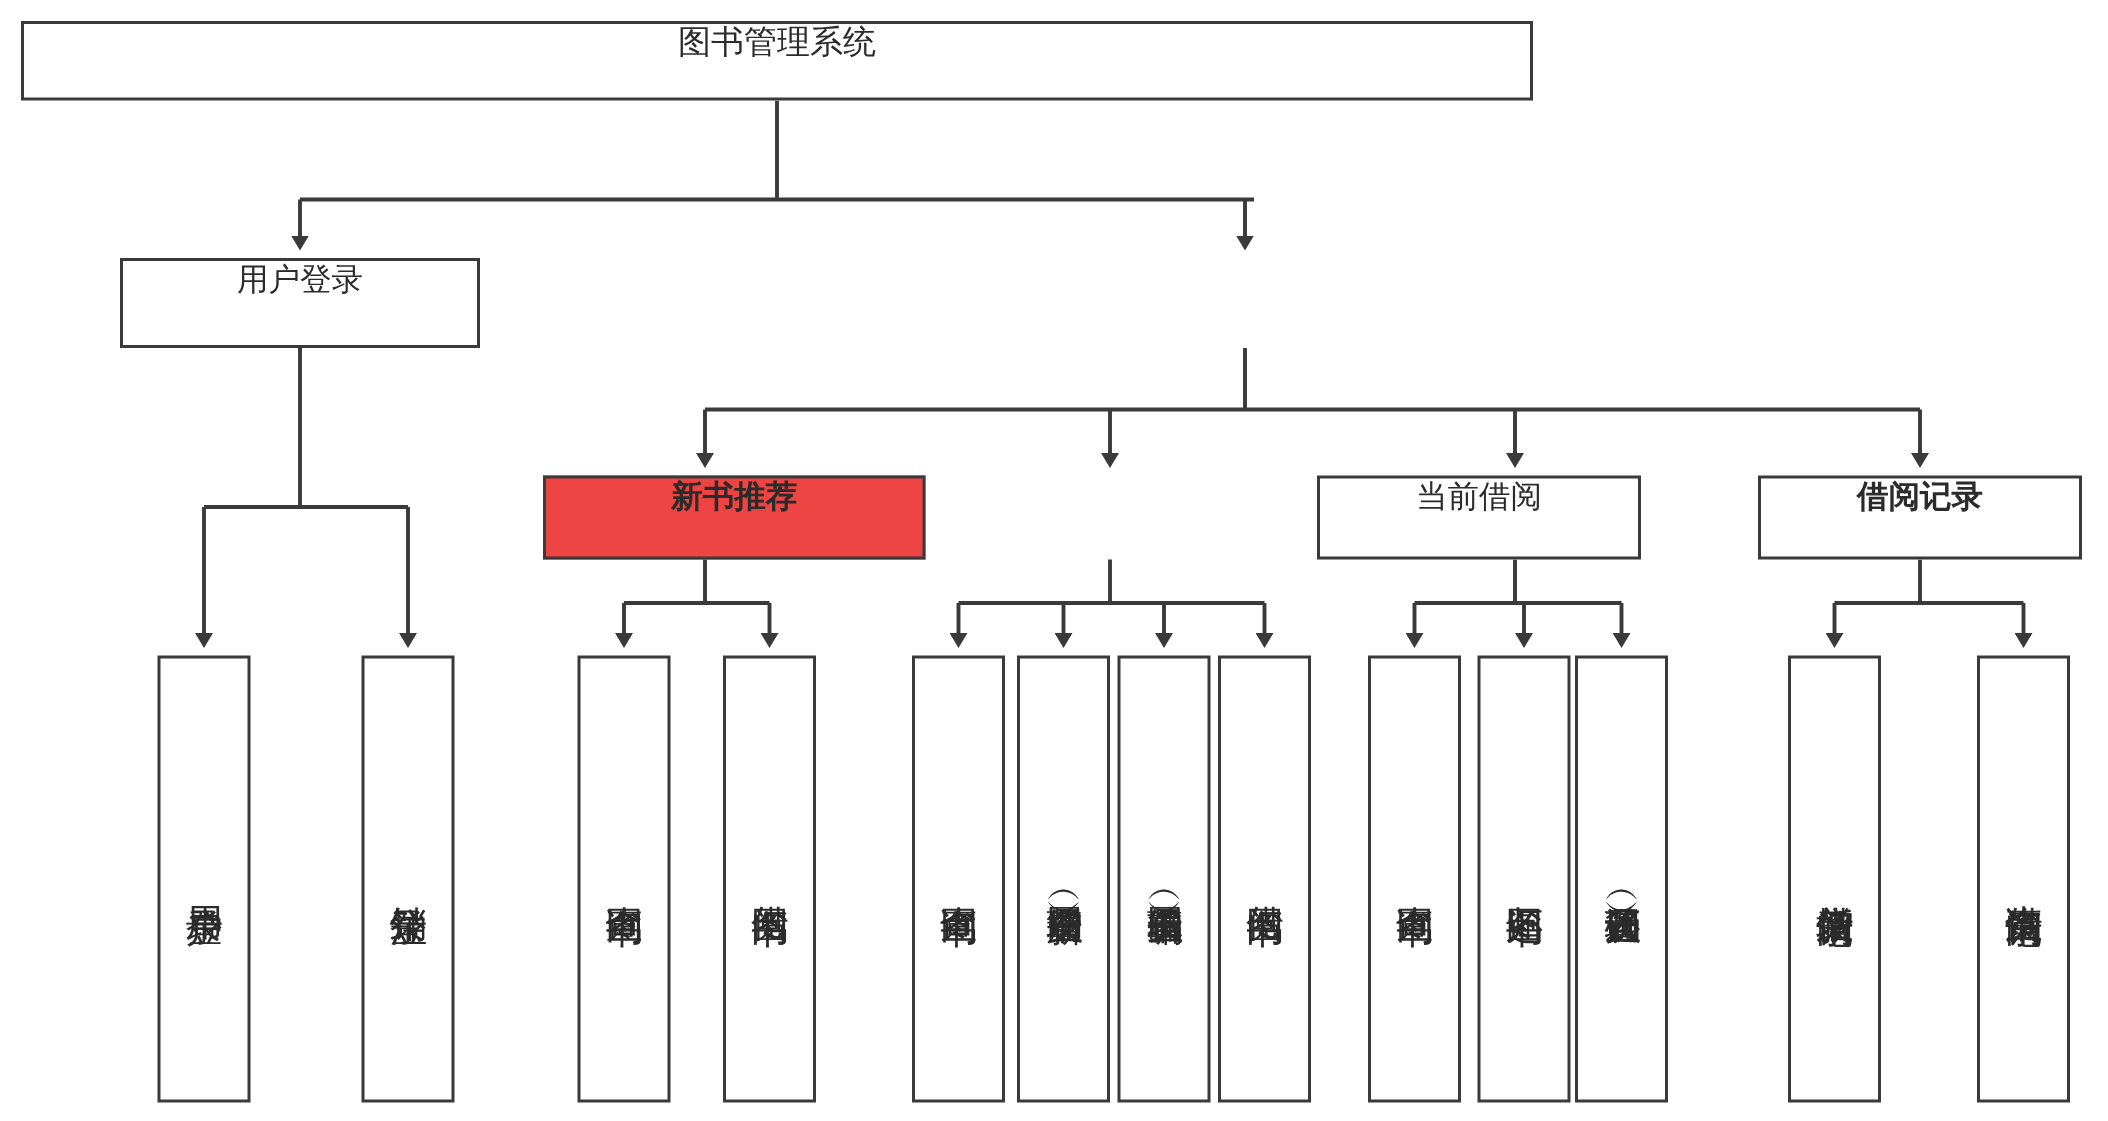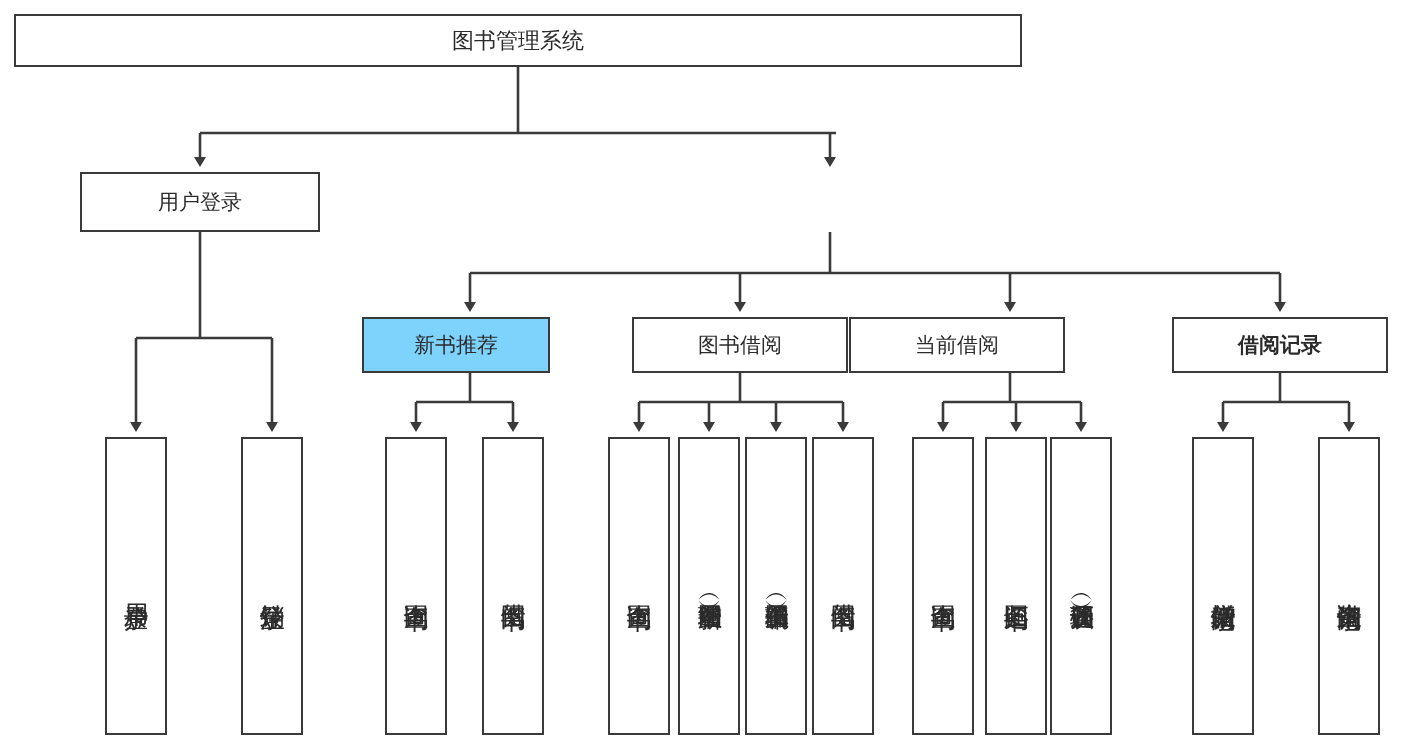--- a/index.html
+++ b/index.html
@@ -24,21 +24,20 @@
     width: 1405px;
     height: 747px;
     pointer-events: none;
   }
   .node {
     position: absolute;
     box-sizing: border-box;
     border: 2px solid #3a3a3a;
     background: #ffffff;
     display: flex;
-    align-items: center;
     justify-content: center;
     color: #2b2b2b;
   }
   .node .label {
     display: block;
     text-align: center;
     line-height: 1.18;
   }
   
   .node.horiz .label {
@@ -133,27 +132,24 @@
   </svg>
 
   <div class="node horiz root" style="left: 14px; top: 14px; width: 1008px; height: 53px; border-color: rgb(58, 58, 58); background: rgb(255, 255, 255); color: rgb(43, 43, 43);">
     <span class="label">图书管理系统</span>
   </div>
 
   <div class="node horiz level2" style="left: 80px; top: 172px; width: 240px; height: 60px; border-color: rgb(58, 58, 58); background: rgb(255, 255, 255); color: rgb(43, 43, 43);">
     <span class="label">用户登录</span>
   </div>
 
-  <div class="node horiz level2" style="left: 362px; top: 317px; width: 188px; height: 56px; border-color: rgb(58, 58, 58); background: #7dd3fc; color: rgb(43, 43, 43);">
+  <div class="node horiz level2" style="left: 362px; top: 317px; width: 255px; height: 56px; border-color: rgb(58, 58, 58); background: #ef4444; color: rgb(43, 43, 43); font-weight: bold;">
     <span class="label">新书推荐</span>
   </div>
-  <div class="node horiz level2" style="left: 632px; top: 317px; width: 216px; height: 56px; border-color: rgb(58, 58, 58); background: rgb(255, 255, 255); color: rgb(43, 43, 43);">
-    <span class="label">图书借阅</span>
-  </div>
-  <div class="node horiz level2" style="left: 849px; top: 317px; width: 216px; height: 56px; border-color: rgb(58, 58, 58); background: rgb(255, 255, 255); color: rgb(43, 43, 43);">
+  <div class="node horiz level2" style="left: 878px; top: 317px; width: 216px; height: 56px; border-color: rgb(58, 58, 58); background: rgb(255, 255, 255); color: rgb(43, 43, 43);">
     <span class="label">当前借阅</span>
   </div>
   <div class="node horiz level2" style="left: 1172px; top: 317px; width: 216px; height: 56px; border-color: rgb(58, 58, 58); background: rgb(255, 255, 255); color: rgb(43, 43, 43); font-weight: bold;">
     <span class="label">借阅记录</span>
   </div>
 
   <div class="node leaf" style="left: 105px; top: 437px; width: 62px; height: 298px; border-color: rgb(58, 58, 58); background: rgb(255, 255, 255); color: rgb(43, 43, 43);">
     <span class="label">用户登录</span>
   </div>
   <div class="node leaf" style="left: 241px; top: 437px; width: 62px; height: 298px; border-color: rgb(58, 58, 58); background: rgb(255, 255, 255); color: rgb(43, 43, 43);">

